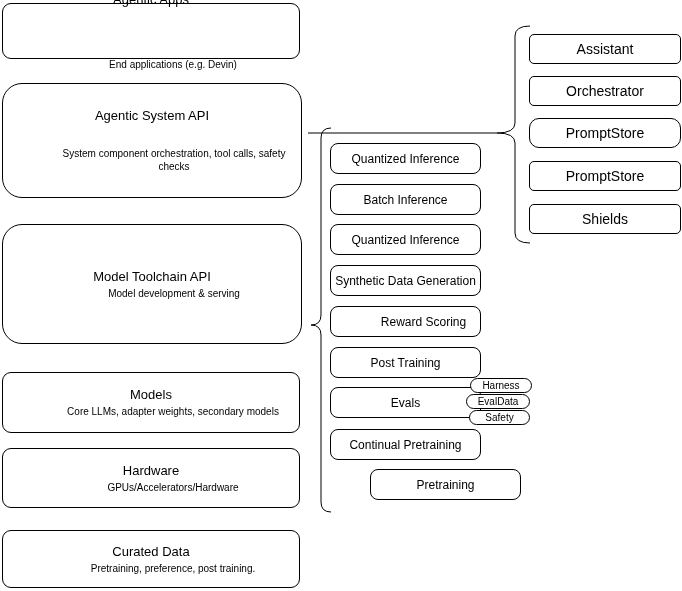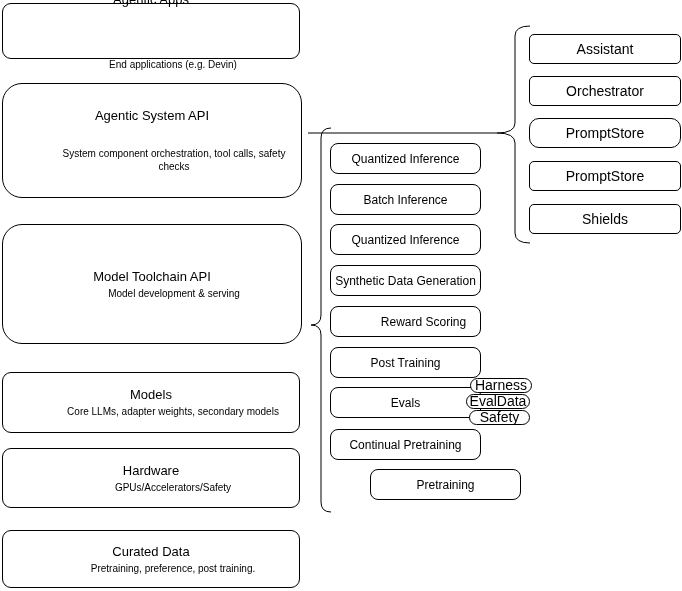--- a/index.html
+++ b/index.html
@@ -49,21 +49,21 @@
   .m1 { top: 143px; } .m2 { top: 184px; } .m3 { top: 224px; }
   .m4 { top: 265px; } .m5 { top: 306px; padding-left: 36px; } .m6 { top: 347px; }
   .m7 { top: 387px; } .m8 { top: 429px; } .m9 { top: 469px; margin-left: 40px; }
 
   .pill {
     position: absolute;
     box-sizing: border-box;
     background: #ffffff;
     border: 1px solid #000000;
     border-radius: 999px;
-    font-size: 14px;
+    font-size: 10px;
     line-height: 13px;
     display: flex;
     align-items: center;
     justify-content: center;
     z-index: 3;
   }
   .p1 { left: 470px; top: 378px; width: 62px; height: 15px; }
   .p2 { left: 466px; top: 394px; width: 64px; height: 15px; }
   .p3 { left: 469px; top: 410px; width: 61px; height: 15px; }
 
@@ -96,21 +96,21 @@
   <div class="node layer r-big lb3">
     <div class="title">Model Toolchain API</div>
     <div class="subtitle">Model development &amp; serving</div>
   </div>
   <div class="node layer r-small lb4">
     <div class="title">Models</div>
     <div class="subtitle">Core LLMs, adapter weights, secondary models</div>
   </div>
   <div class="node layer r-small lb5">
     <div class="title">Hardware</div>
-    <div class="subtitle">GPUs/Accelerators/Safety</div>
+    <div class="subtitle">GPUs/Accelerators/Hardware</div>
   </div>
   <div class="node layer r-small lb6">
     <div class="title">Curated Data</div>
     <div class="subtitle">Pretraining, preference, post training.</div>
   </div>
 
   <div class="node mid m1">
     <span>Quantized Inference</span>
   </div>
   <div class="node mid m2">

